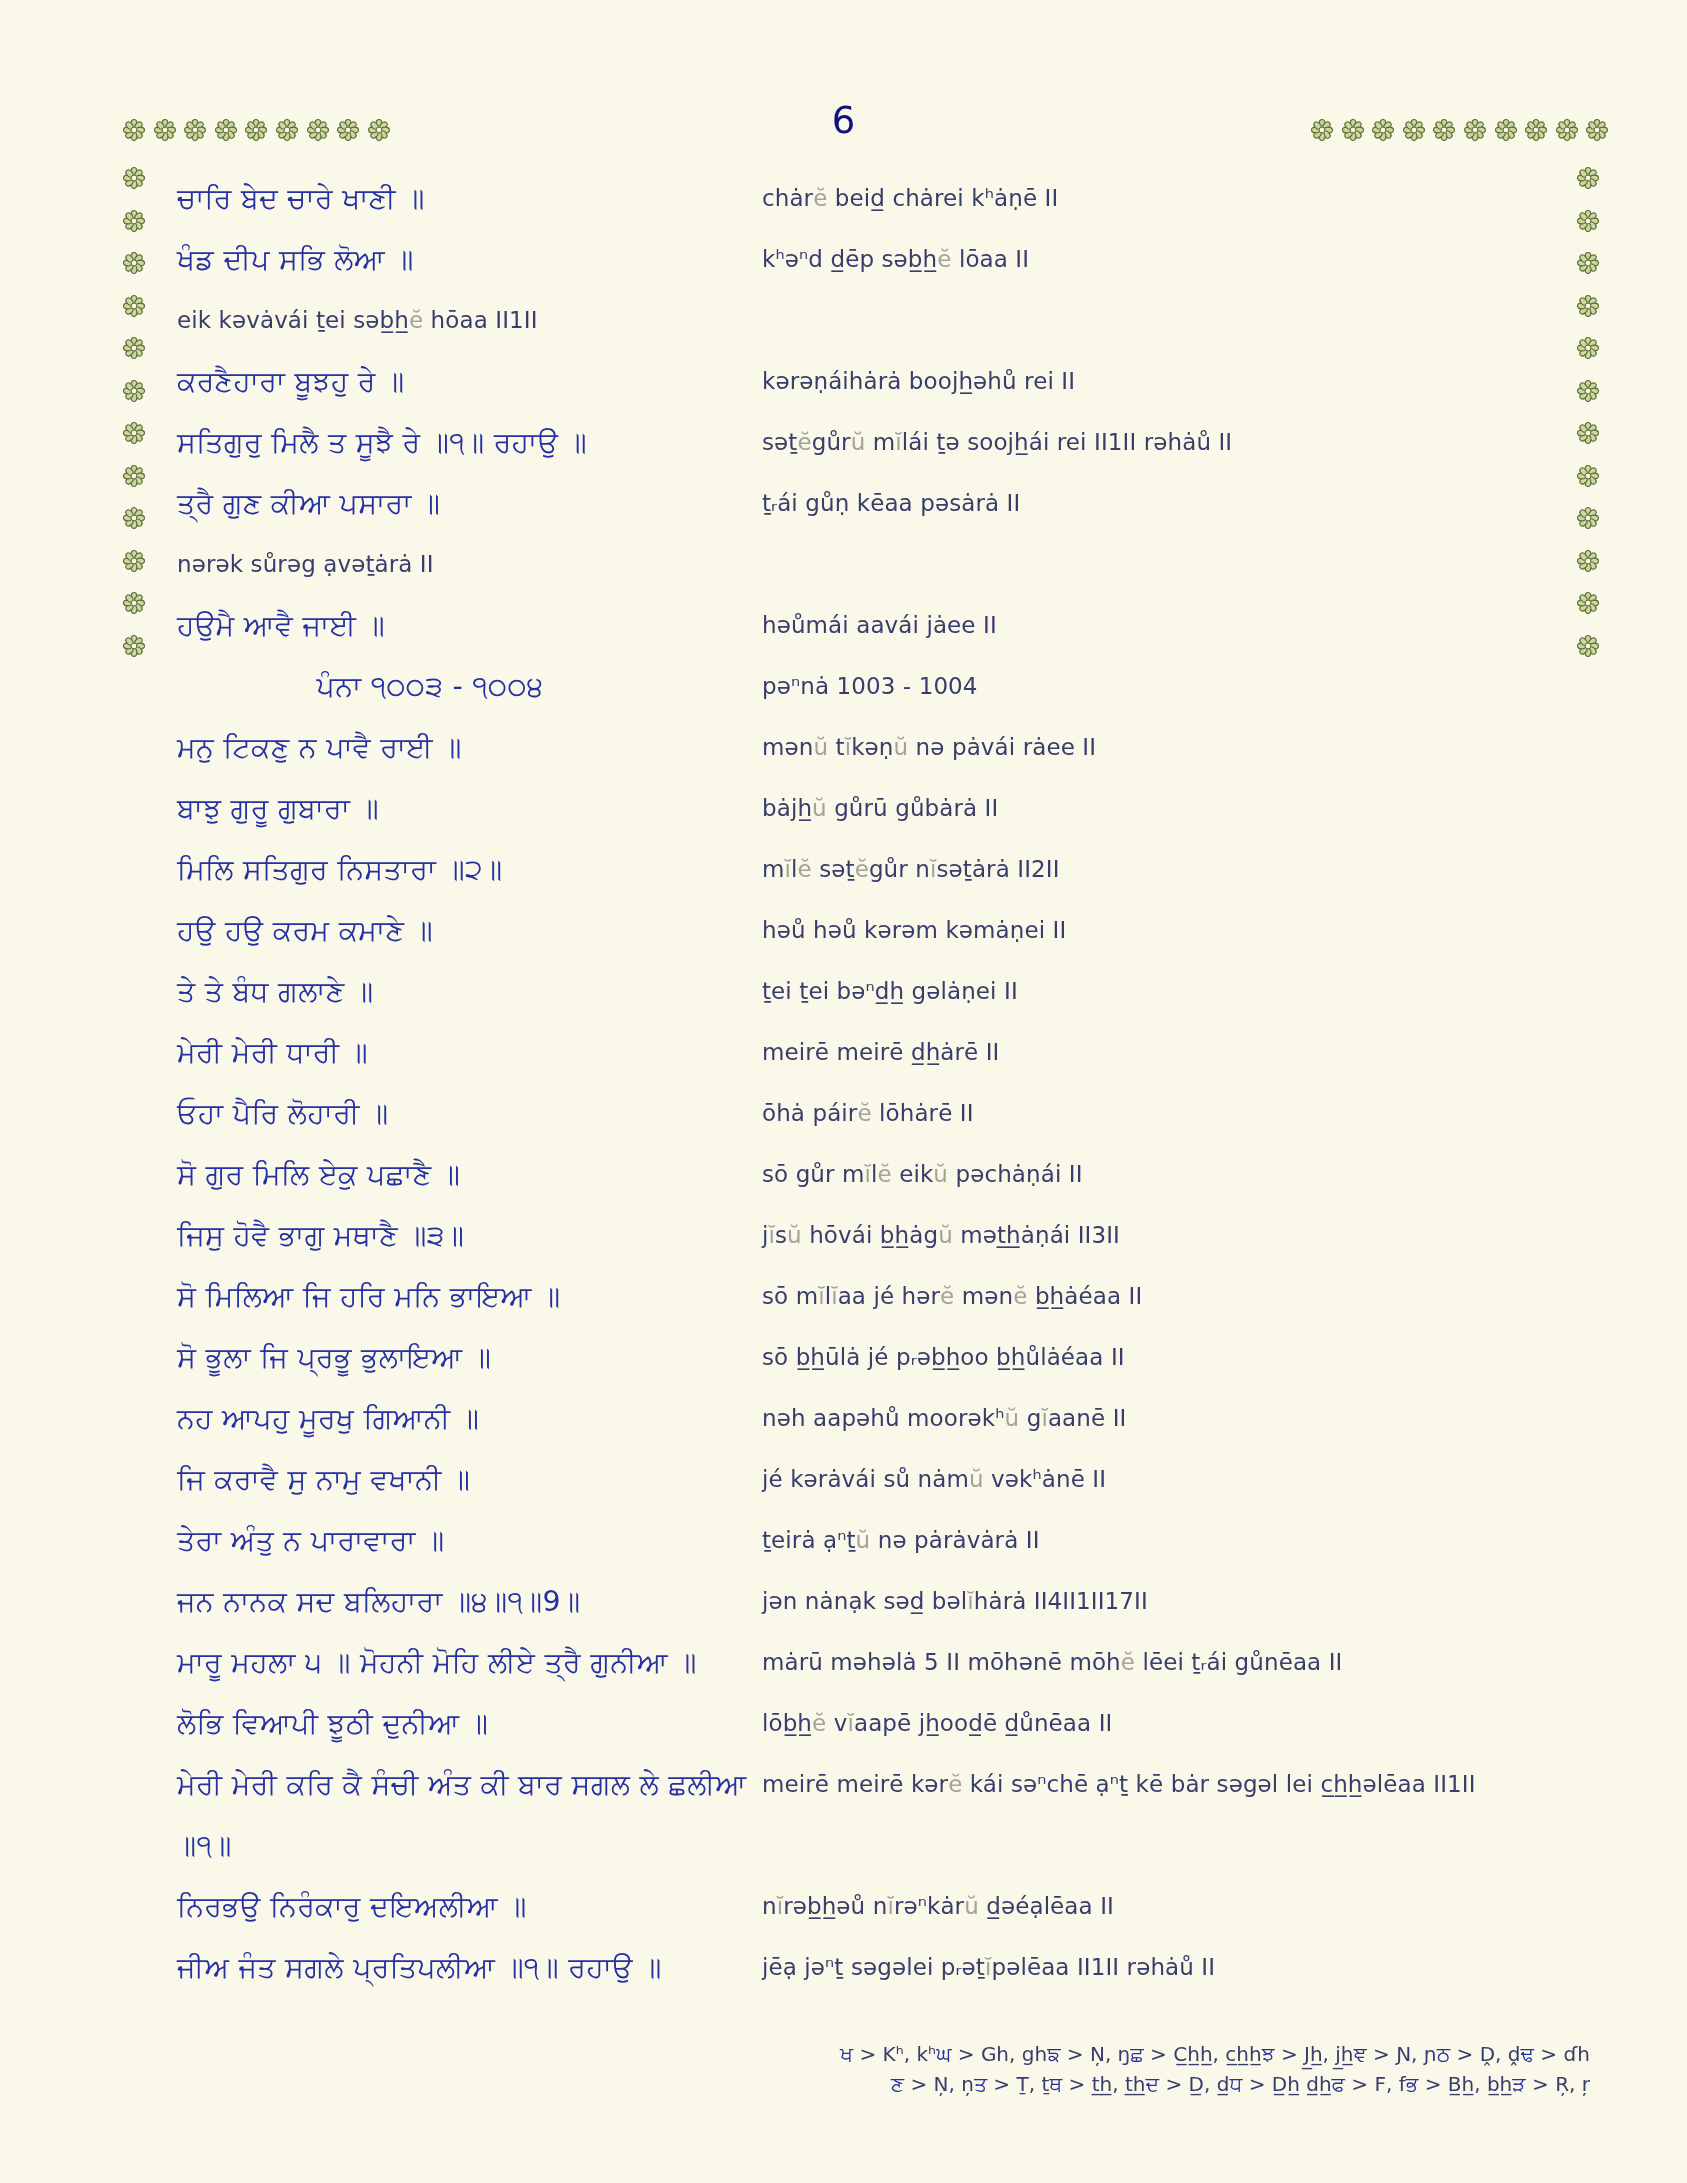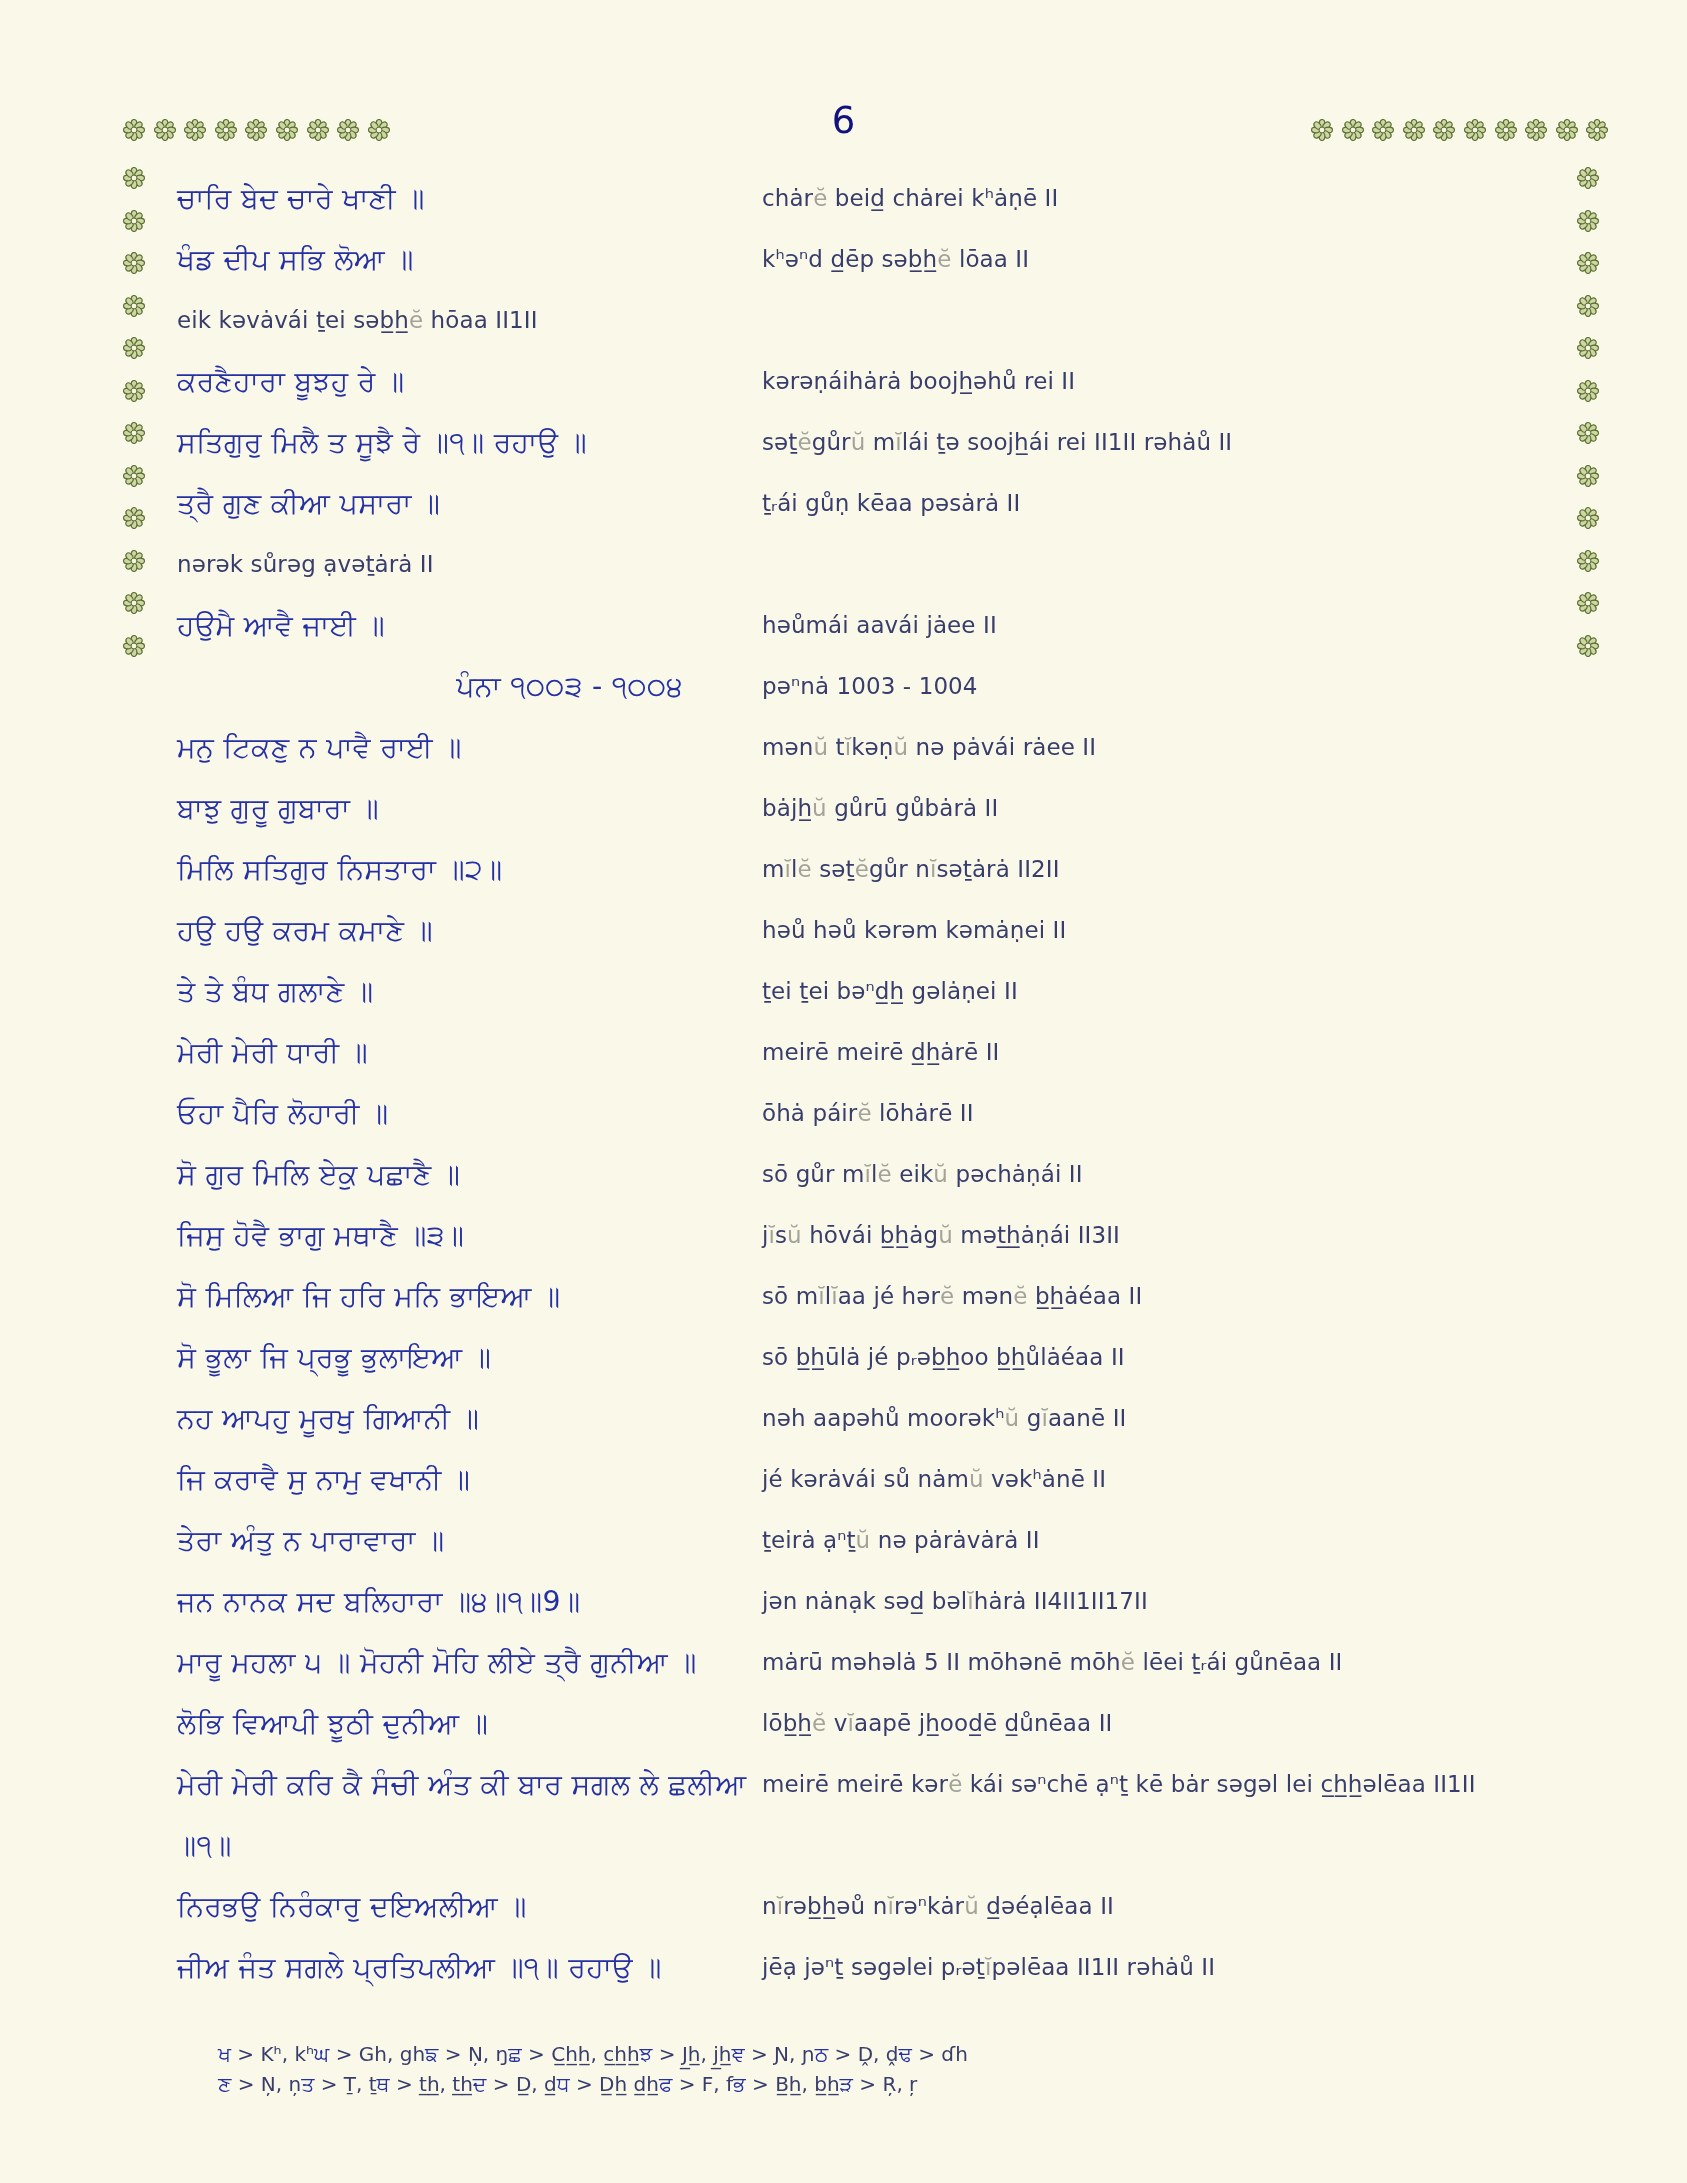--- a/index.html
+++ b/index.html
@@ -31,29 +31,29 @@
     align-items:start;
   }
   .gur{
     font-size:28.4px;color:#2531a2;line-height:61px;
     letter-spacing:0.3px;
   }
   .tr{
     font-size:23px;color:#383d6b;line-height:61px;
     letter-spacing:0.1px;
   }
-  .vrow.center .gur{text-align:right;padding-right:79px;}
+  .vrow.center .gur{text-align:center;padding-right:79px;}
   .vrow.center .tr{text-align:left;padding-right:225px;}
   .gray{color:#a3a39a;}
   .legend{
     position:absolute;left:218px;top:2039px;width:1372px;
     color:#383d6b;
   }
   .legend-row{
-    display:flex;justify-content:flex-start;
+    display:flex;justify-content:flex-end;
     font-size:20px;line-height:30px;
   }
   .legend-item{white-space:nowrap;}
   .legend-item .g{font-size:20.5px;color:#2531a2;}
 </style>
 </head>
 <body>
 
 <div class="page">
   <div class="page-number">6</div>

